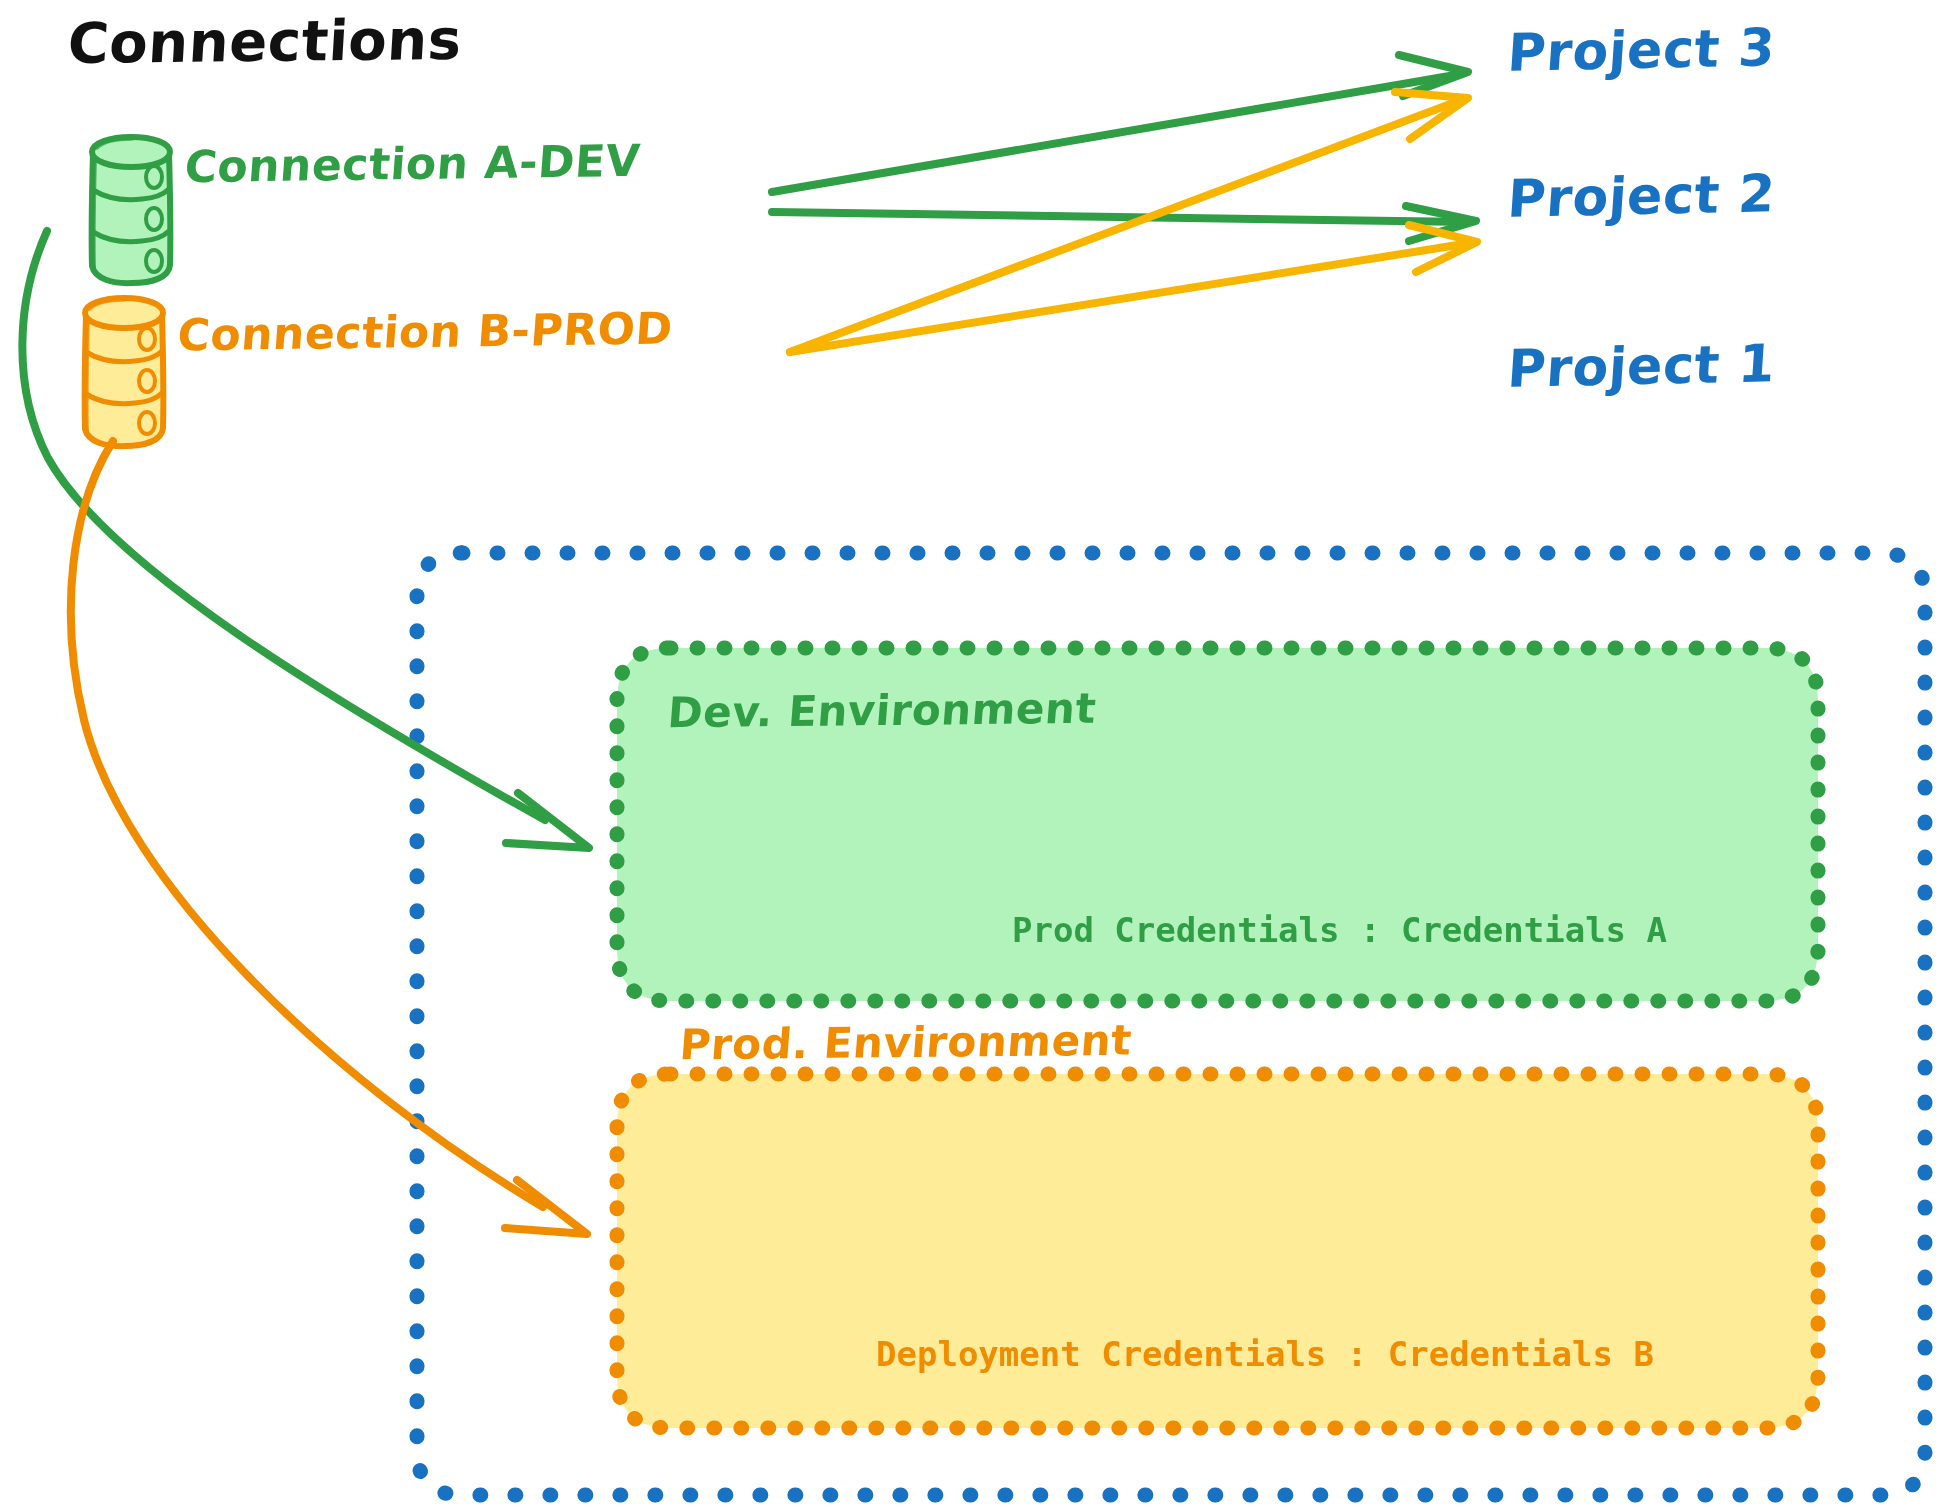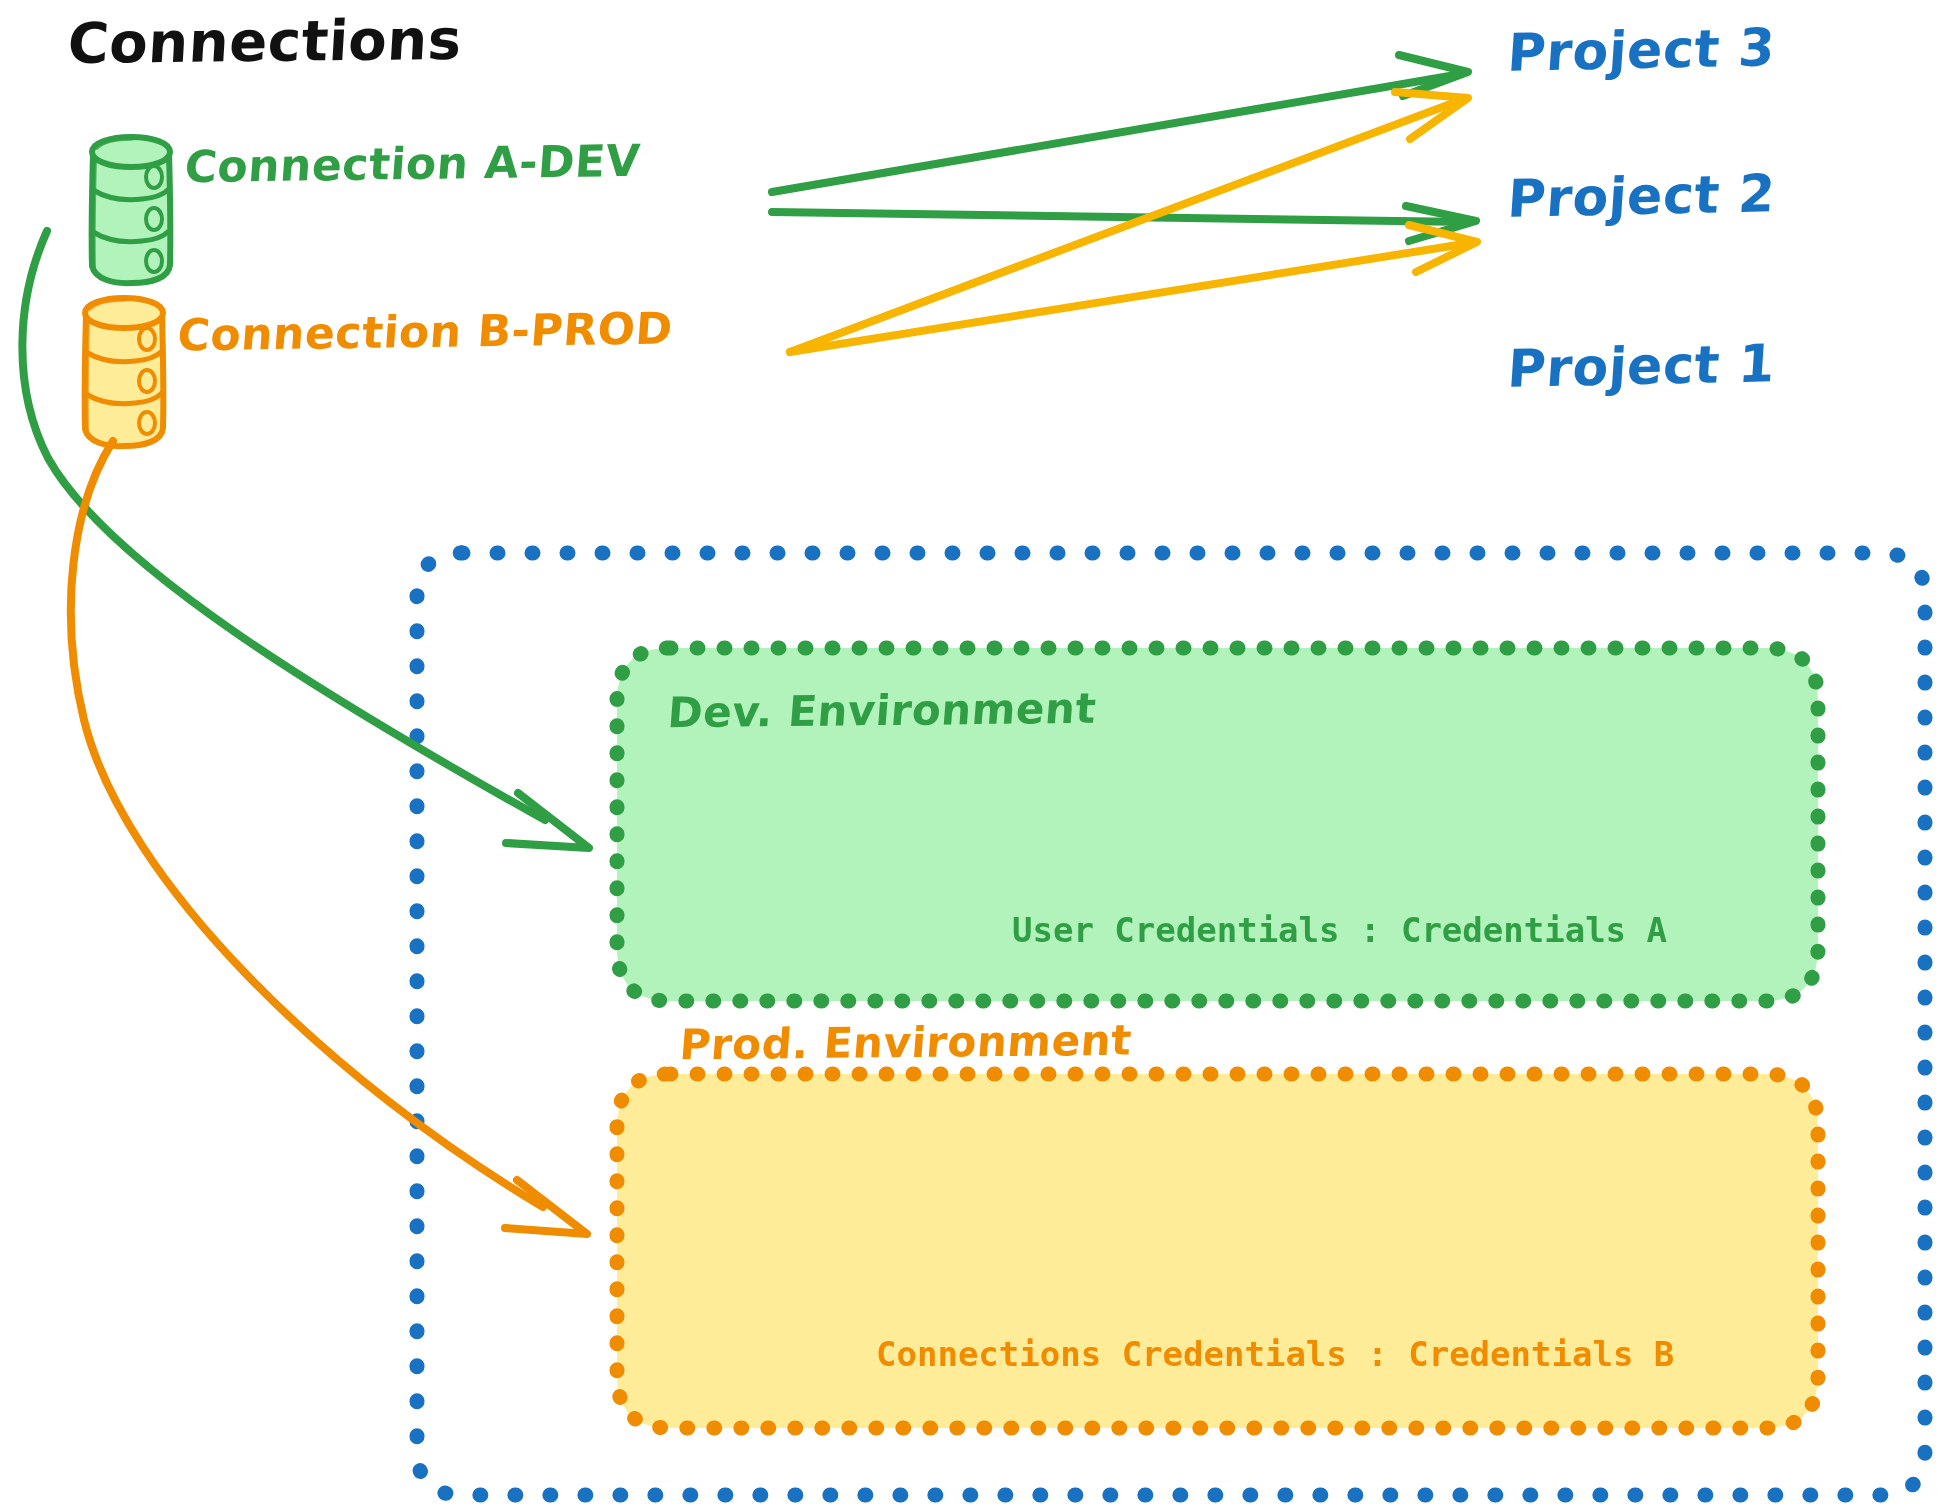--- a/index.html
+++ b/index.html
@@ -183,19 +183,19 @@
   <div class="txt hand" id="conn-b-label">Connection B-PROD</div>
 
   <div class="txt hand project-label" id="project-3">Project 3</div>
 
   <div class="txt hand project-label" id="project-2">Project 2</div>
 
   <div class="txt hand project-label" id="project-1">Project 1</div>
 
   <div class="txt hand" id="dev-env-title">Dev. Environment</div>
 
-  <div class="txt mono" id="dev-cred">User Credentials : Credentials A</div>
+  <div class="txt mono" id="dev-cred">Prod Credentials : Credentials A</div>
 
   <div class="txt hand" id="prod-env-title">Prod. Environment</div>
 
-  <div class="txt mono" id="prod-cred">Connections Credentials : Credentials B</div>
+  <div class="txt mono" id="prod-cred">Deployment Credentials : Credentials B</div>
 
 </div>
 
 </body></html>

